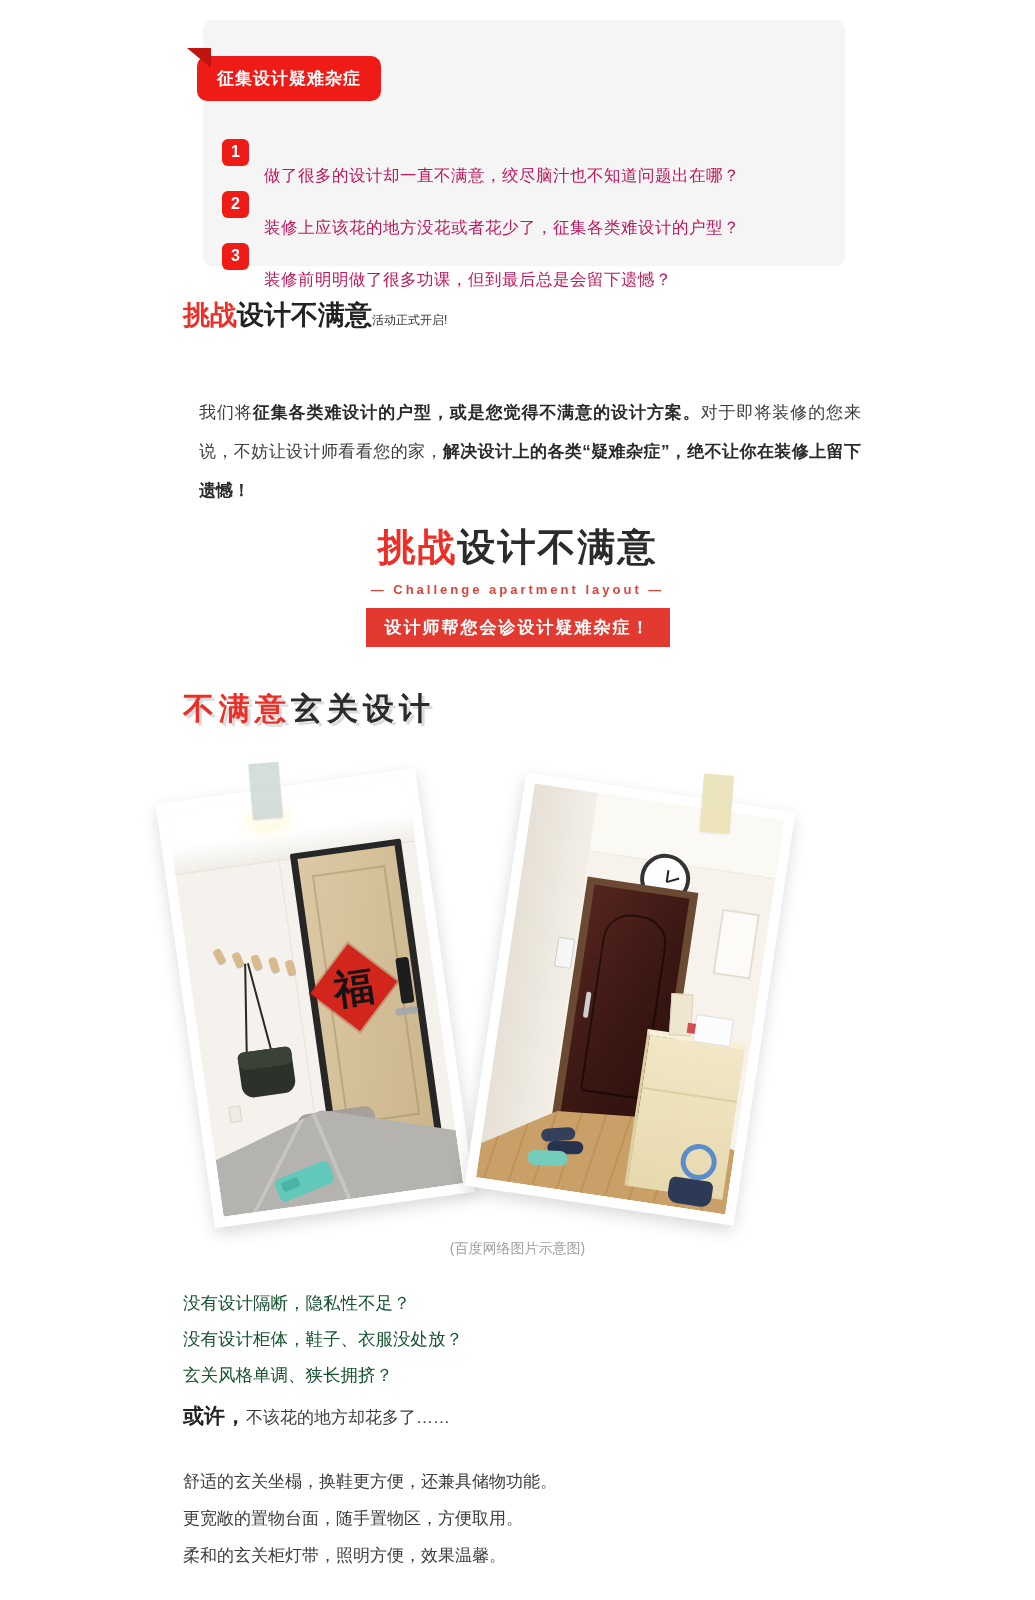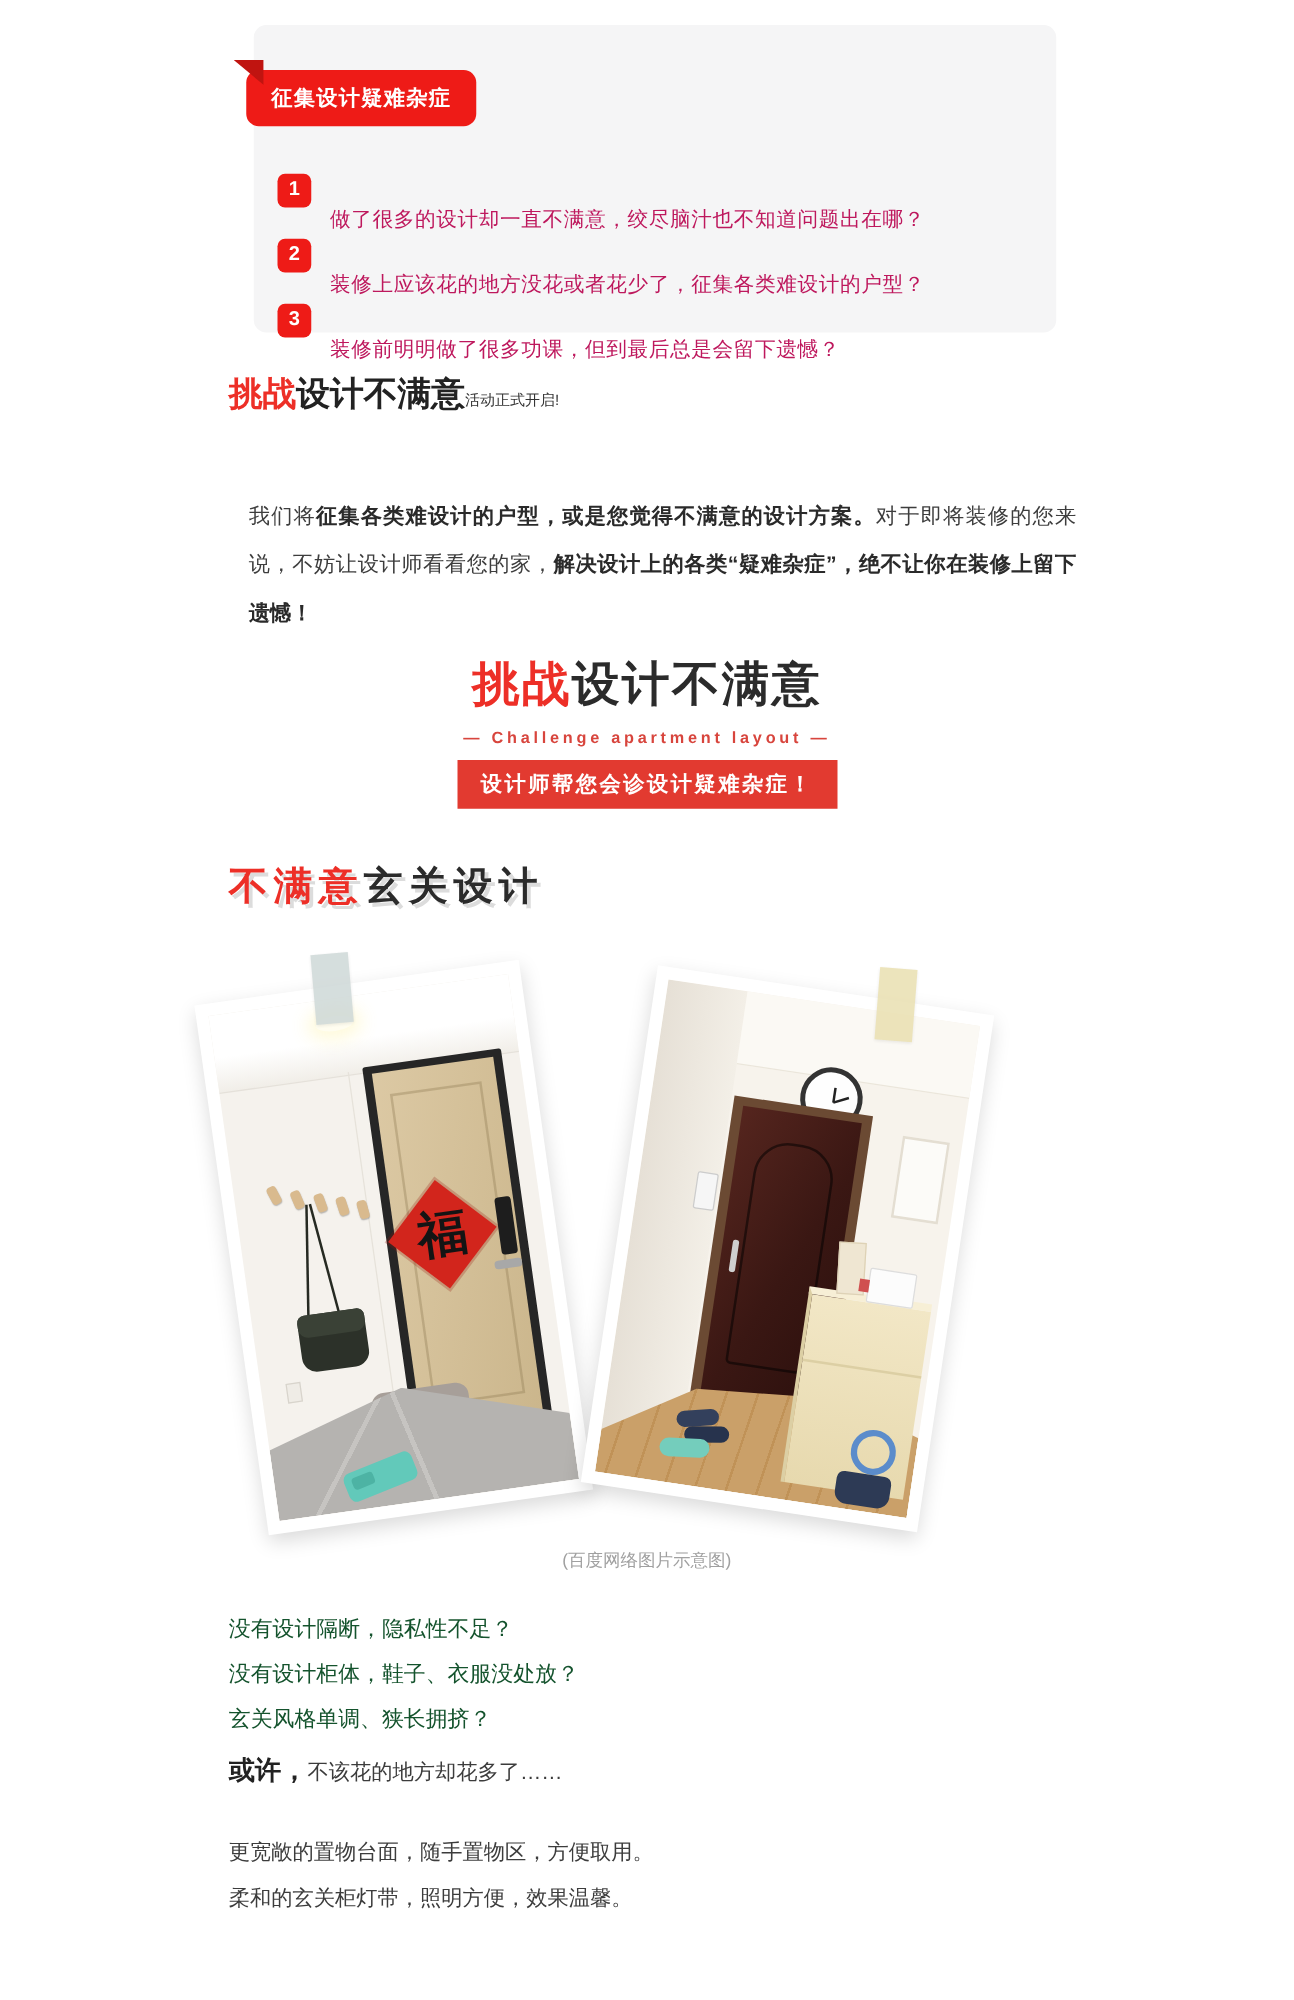--- a/index.html
+++ b/index.html
@@ -213,17 +213,18 @@
     <div>没有设计隔断，隐私性不足？</div>
     <div>没有设计柜体，鞋子、衣服没处放？</div>
     <div>玄关风格单调、狭长拥挤？</div>
   </div>
 
   <div class="maybe">
     <span class="b">或许，</span><span class="r">不该花的地方却花多了……</span>
   </div>
 
   <div class="solutions">
+    <div>舒适的玄关坐榻，换鞋更方便，还兼具储物功能。</div>
     <div>更宽敞的置物台面，随手置物区，方便取用。</div>
     <div>柔和的玄关柜灯带，照明方便，效果温馨。</div>
   </div>
 
 </div>
 
 </body></html>

